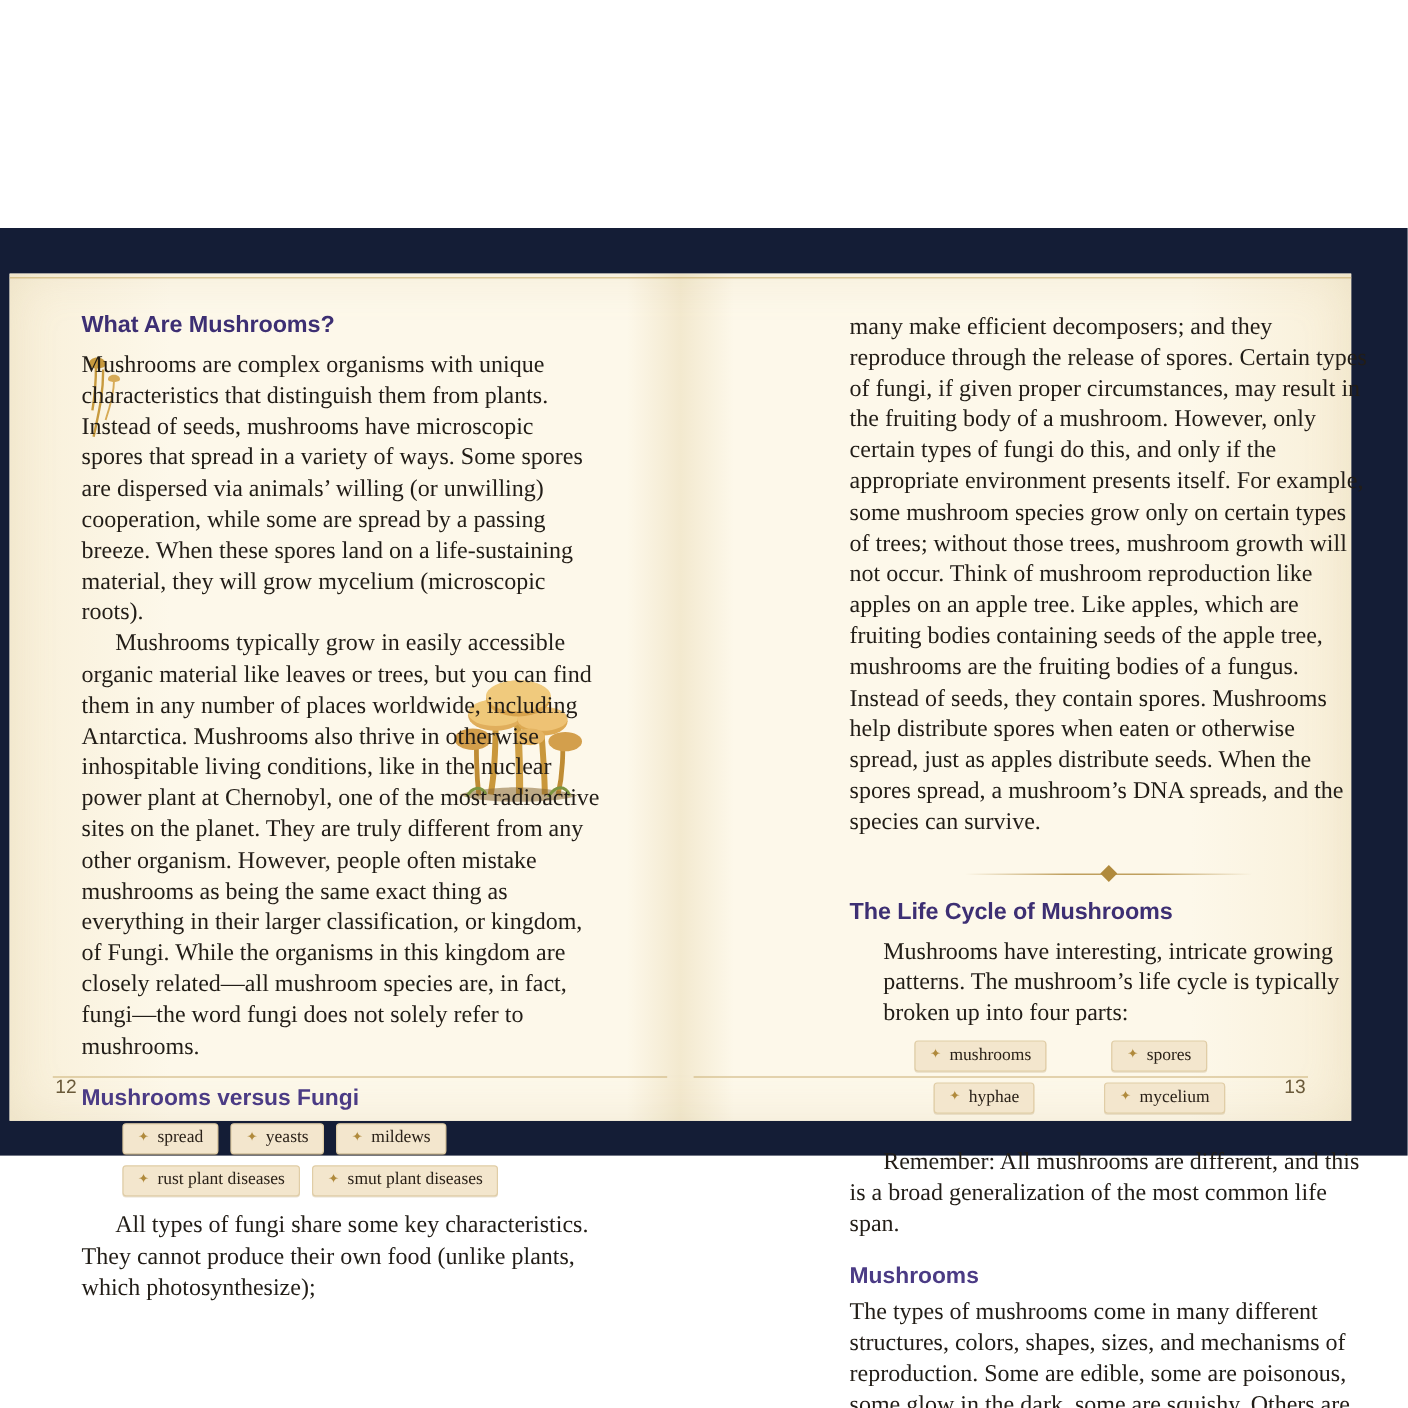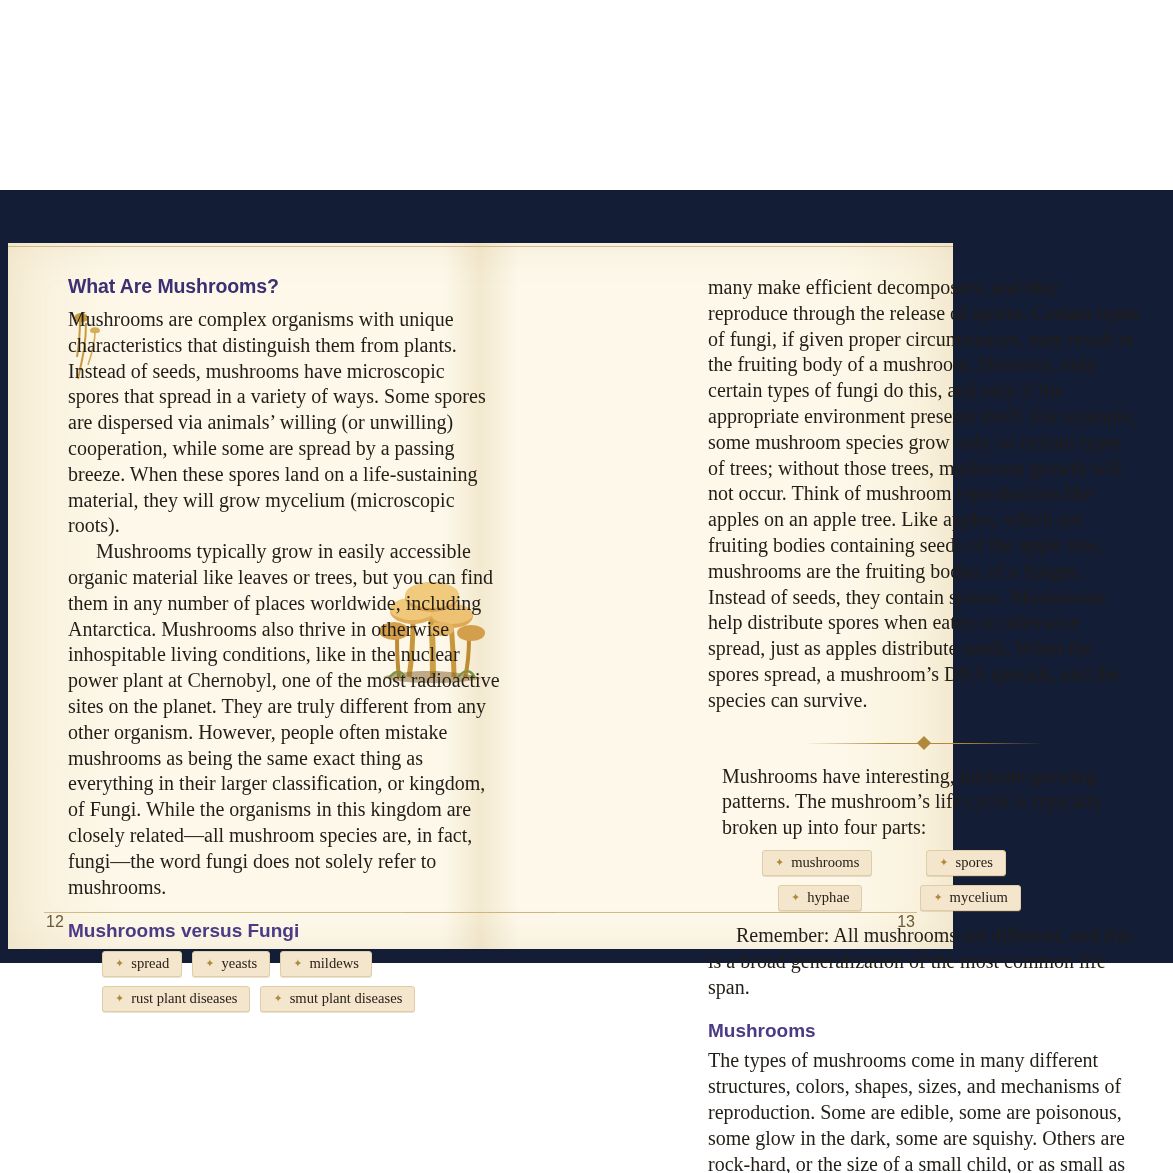--- a/index.html
+++ b/index.html
@@ -30,22 +30,22 @@
     top: 190px;
     width: 1173px;
     height: 773px;
     background: #141d36;
   }
 
   
   .spread {
     position: absolute;
     left: 8px;
-    top: 243px;
-    width: 945px;
+    top: 228px;
+    width: 1118px;
     height: 706px;
     background: #fdf6e3;
     background-image:
       linear-gradient(to right, #f8efd8 0%, #fdf8ea 12%, #fdf8ea 46%, #f3e9cf 50%, #fdf8ea 54%, #fdf8ea 88%, #f8efd8 100%);
     box-shadow: inset 0 0 40px rgba(190,165,110,0.18);
   }
   .spread:before {
     content: "";
     position: absolute;
     left: 0; top: 3px;
@@ -243,31 +243,33 @@
         <span class="tag">
             <span class="spark">✦</span>
             <span>rust plant diseases</span>
           </span>
         <span class="tag">
             <span class="spark">✦</span>
             <span>smut plant diseases</span>
           </span>
       </div>
 
+      <p class="body indent" style="margin-top:12px;">All types of fungi share some key characteristics. They cannot produce their own food (unlike plants, which photosynthesize);</p>
     </div>
 
     <div class="col col-right">
       <p class="body">many make efficient decomposers; and they reproduce through the release of spores. Certain types of fungi, if given proper circumstances, may result in the fruiting body of a mushroom. However, only certain types of fungi do this, and only if the appropriate environment presents itself. For example, some mushroom species grow only on certain types of trees; without those trees, mushroom growth will not occur. Think of mushroom reproduction like apples on an apple tree. Like apples, which are fruiting bodies containing seeds of the apple tree, mushrooms are the fruiting bodies of a fungus. Instead of seeds, they contain spores. Mushrooms help distribute spores when eaten or otherwise spread, just as apples distribute seeds. When the spores spread, a mushroom’s DNA spreads, and the species can survive.</p>
 
       <div class="divider">
           <span class="dot"></span>
         </div>
 
-
-      <p class="body" style="margin-left:14px; width:418px;">Mushrooms have interesting, intricate growing patterns. The mushroom’s life cycle is typically broken up into four parts:</p>
+      <h2 class="section-title">The Life Cycle of Mushrooms</h2>
+
+      <p class="body" style="margin-left:28px; width:418px;">Mushrooms have interesting, intricate growing patterns. The mushroom’s life cycle is typically broken up into four parts:</p>
 
       <div class="tag-row right-col">
         <span class="tag">
             <span class="spark">✦</span>
             <span>mushrooms</span>
           </span>
         <span class="tag" style="margin-left:44px;">
             <span class="spark">✦</span>
             <span>spores</span>
           </span>
@@ -276,21 +278,21 @@
         <span class="tag" style="margin-left:16px;">
             <span class="spark">✦</span>
             <span>hyphae</span>
           </span>
         <span class="tag" style="margin-left:48px;">
             <span class="spark">✦</span>
             <span>mycelium</span>
           </span>
       </div>
 
-      <p class="body indent" style="margin-top:12px;">Remember: All mushrooms are different, and this is a broad generalization of the most common life span.</p>
+      <p class="body indent" style="margin-top:28px;">Remember: All mushrooms are different, and this is a broad generalization of the most common life span.</p>
 
       <h3 class="sub-title">Mushrooms</h3>
       <p class="body">The types of mushrooms come in many different structures, colors, shapes, sizes, and mechanisms of reproduction. Some are edible, some are poisonous, some glow in the dark, some are squishy. Others are rock-hard, or the size of a small child, or as small as your pinky nail. For the sake of illustration, let’s look at the common cap-and-stem mushrooms you see at the grocery store.</p>
     </div>
 
     <div class="footer-rule footer-rule-left"></div>
     <div class="footer-rule footer-rule-right"></div>
 
     <div class="page-num page-num-left">12</div>
     <div class="page-num page-num-right">13</div>

